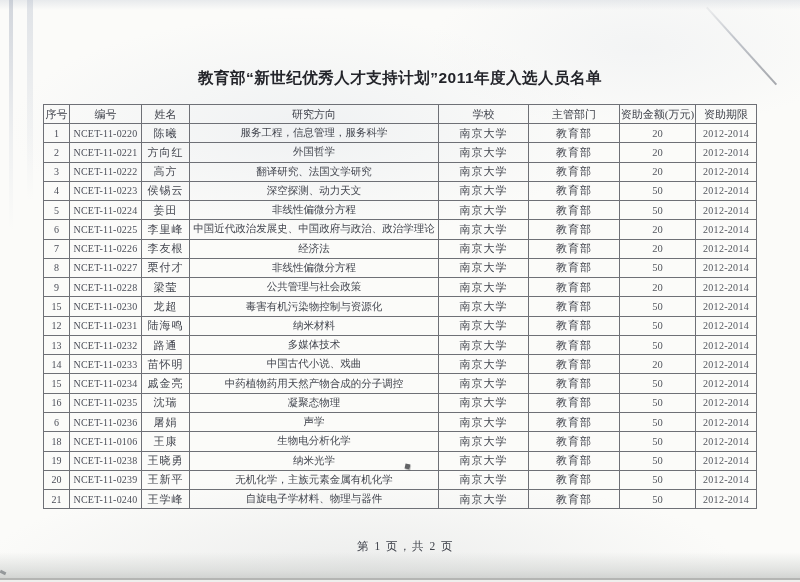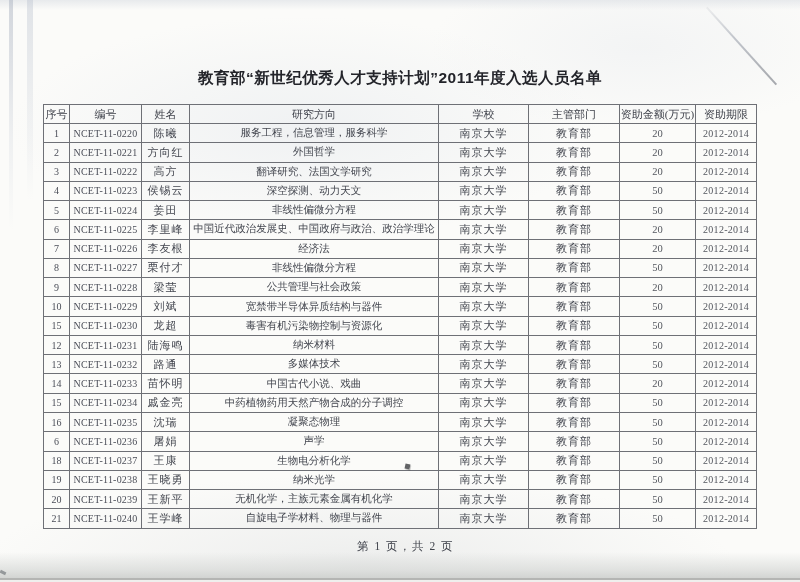--- a/index.html
+++ b/index.html
@@ -188,30 +188,20 @@
           <td class="c0">9</td>
           <td class="c1">NCET-11-0228</td>
           <td class="c2">梁莹</td>
           <td class="c3">公共管理与社会政策</td>
           <td class="c4">南京大学</td>
           <td class="c5">教育部</td>
           <td class="c6">20</td>
           <td class="c7">2012-2014</td>
         </tr>
         <tr>
-          <td class="c0">10</td>
-          <td class="c1">NCET-11-0229</td>
-          <td class="c2">刘斌</td>
-          <td class="c3">宽禁带半导体异质结构与器件</td>
-          <td class="c4">南京大学</td>
-          <td class="c5">教育部</td>
-          <td class="c6">50</td>
-          <td class="c7">2012-2014</td>
-        </tr>
-        <tr>
           <td class="c0">15</td>
           <td class="c1">NCET-11-0230</td>
           <td class="c2">龙超</td>
           <td class="c3">毒害有机污染物控制与资源化</td>
           <td class="c4">南京大学</td>
           <td class="c5">教育部</td>
           <td class="c6">50</td>
           <td class="c7">2012-2014</td>
         </tr>
         <tr>
@@ -269,21 +259,21 @@
           <td class="c1">NCET-11-0236</td>
           <td class="c2">屠娟</td>
           <td class="c3">声学</td>
           <td class="c4">南京大学</td>
           <td class="c5">教育部</td>
           <td class="c6">50</td>
           <td class="c7">2012-2014</td>
         </tr>
         <tr>
           <td class="c0">18</td>
-          <td class="c1">NCET-11-0237</td>
+          <td class="c1">NCET-11-0106</td>
           <td class="c2">王康</td>
           <td class="c3">生物电分析化学</td>
           <td class="c4">南京大学</td>
           <td class="c5">教育部</td>
           <td class="c6">50</td>
           <td class="c7">2012-2014</td>
         </tr>
         <tr>
           <td class="c0">19</td>
           <td class="c1">NCET-11-0238</td>

